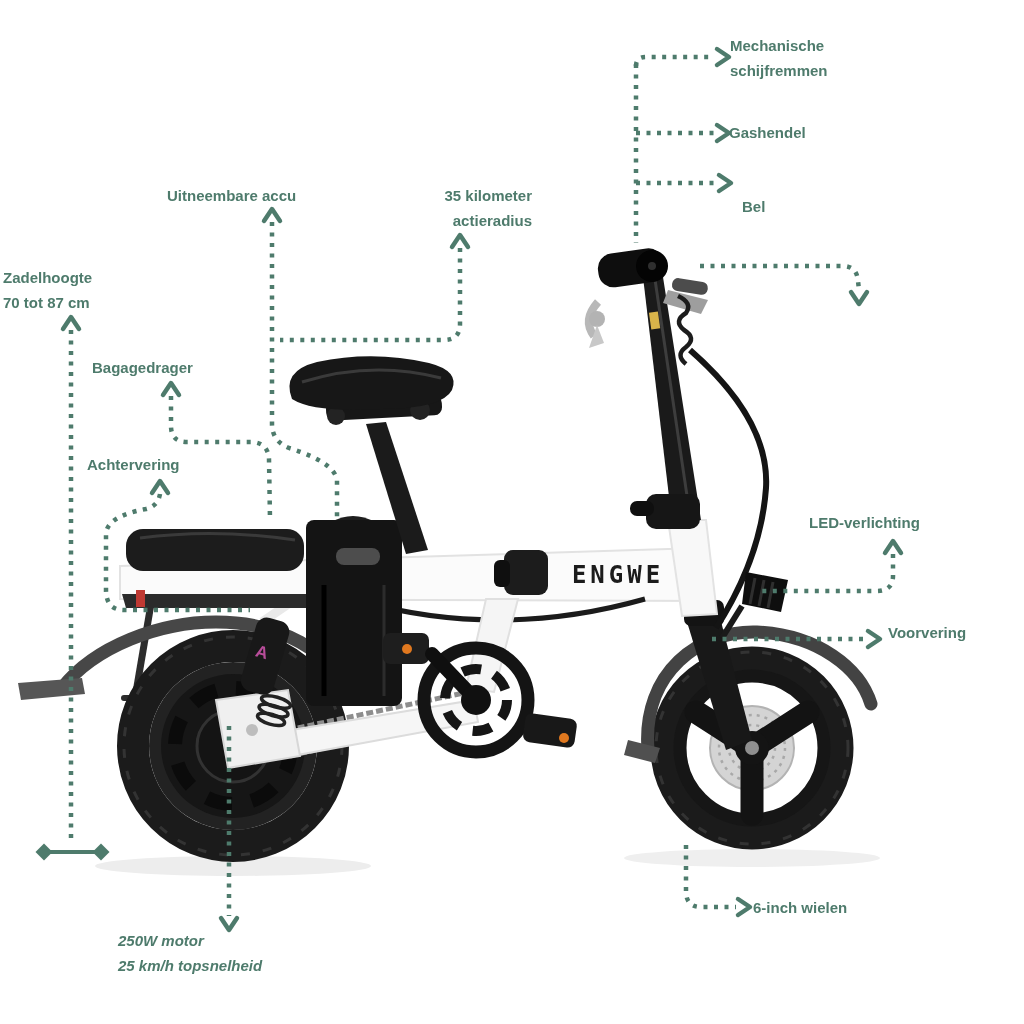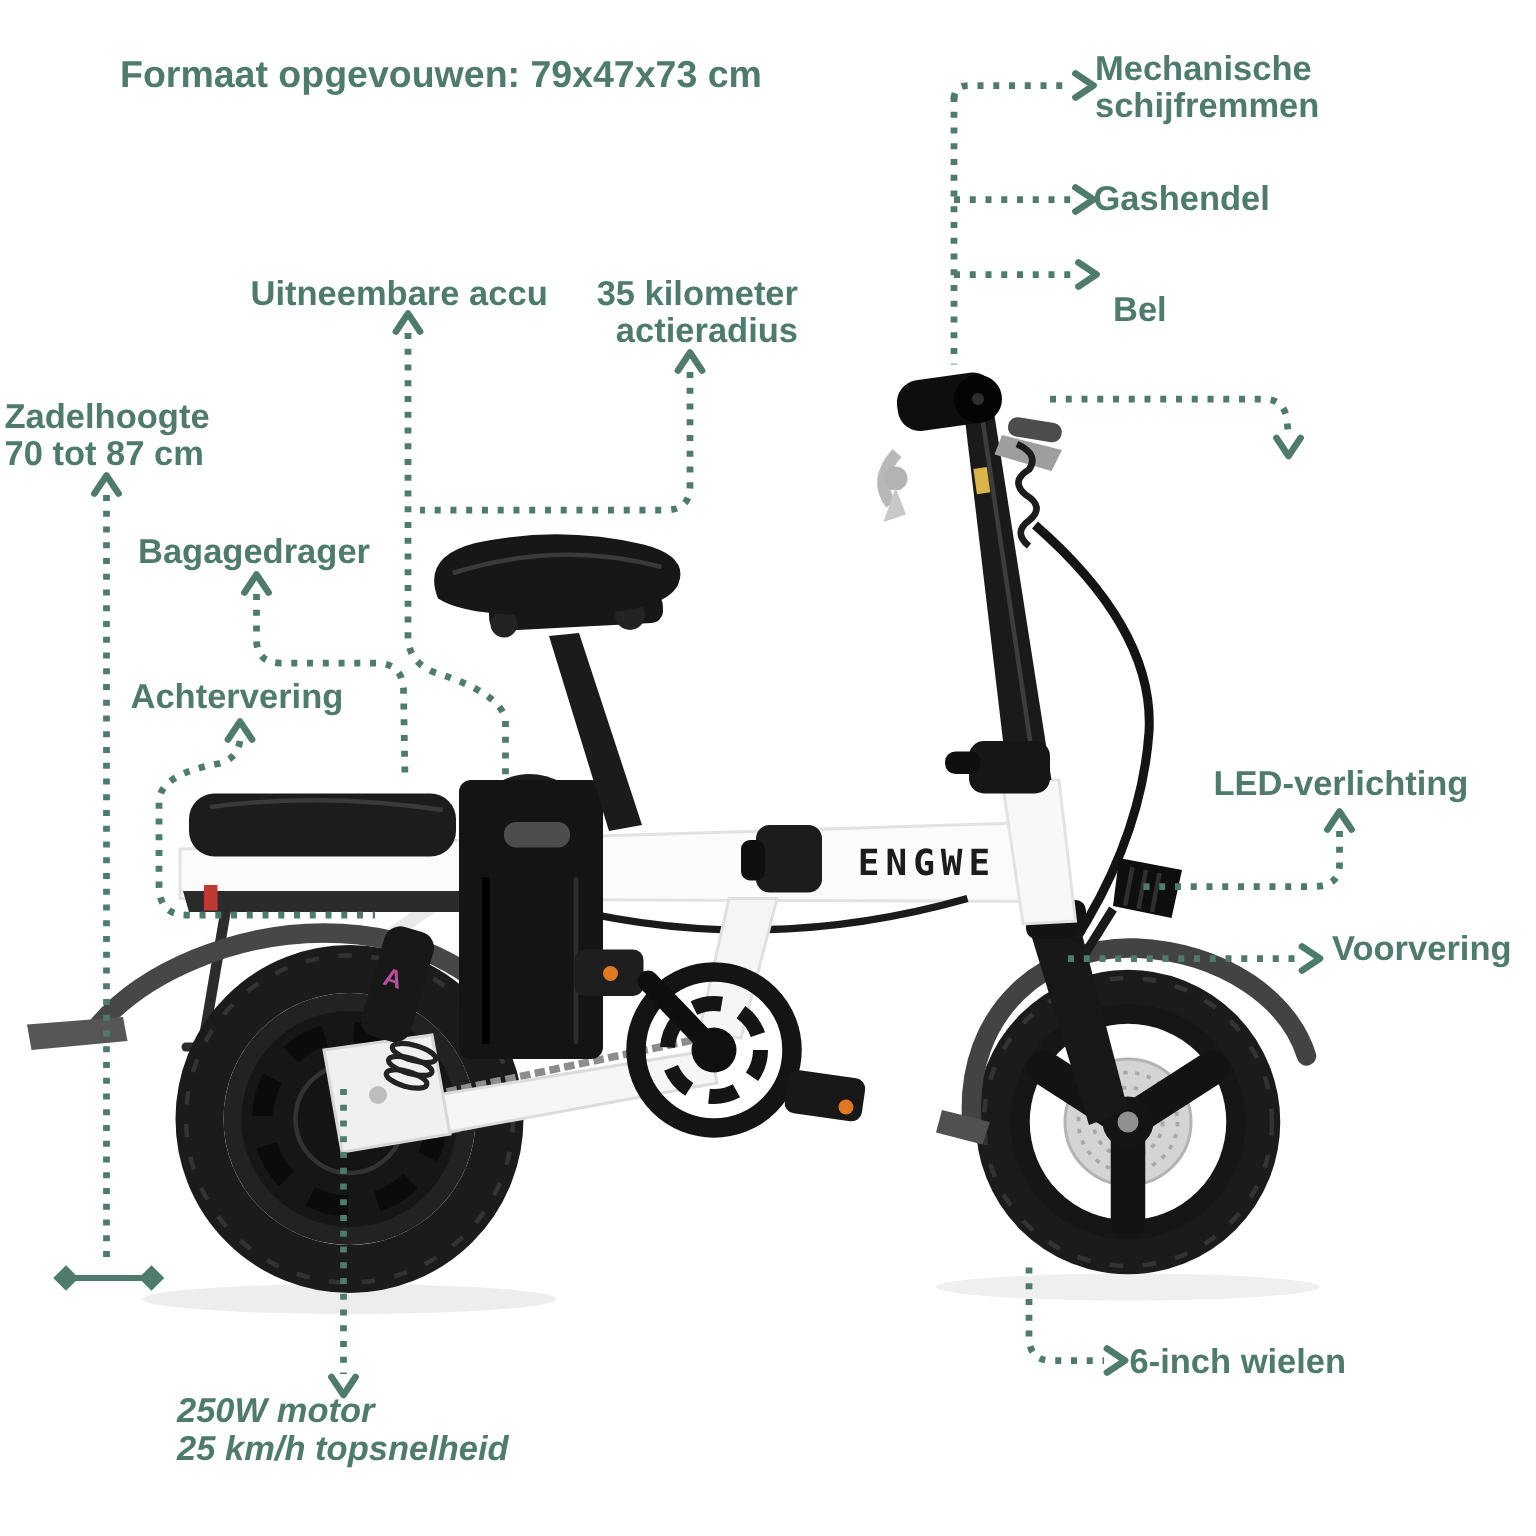--- a/index.html
+++ b/index.html
@@ -1,19 +1,19 @@
 <!DOCTYPE html>
 <html style="--accent: #4e7b6c;"><head>
 <meta charset="utf-8">
 <style>
   html,body{margin:0;padding:0;background:#fff;}
   .stage{position:relative;width:1024px;height:1024px;background:#fff;overflow:hidden;
          font-family:"Liberation Sans",sans-serif;}
   svg{position:absolute;left:0;top:0;}
-  .lbl{position:absolute;font-weight:bold;font-size:23px;line-height:25px;
+  .lbl{position:absolute;font-weight:bold;font-size:15px;line-height:25px;
        color:var(--accent);white-space:pre-line;}
   .title{font-size:25px;}
   .ctr{text-align:left;}
   .rgt{text-align:right;}
   #lbl-title{left:80px;top:38px;}
   #lbl-mech{left:730px;top:33px;}
   #lbl-gas{left:729px;top:120px;}
   #lbl-bel{left:742px;top:170px;margin-top:24px;}
   #lbl-stuur{left:796px;top:302px;width:160px;}
   #lbl-zadel{left:3px;top:265px;width:150px;}
@@ -219,21 +219,20 @@
     <path d="M -6 -8 L 6 0 L -6 8" transform="translate(229,924) rotate(90)"></path>
   </g>
 
   <g fill="#4e7b6c">
     <line x1="48" y1="852" x2="97" y2="852" stroke="#4e7b6c" stroke-width="4"></line>
     <rect x="-6" y="-6" width="12" height="12" transform="translate(44,852) rotate(45)"></rect>
     <rect x="-6" y="-6" width="12" height="12" transform="translate(101,852) rotate(45)"></rect>
   </g>
 </svg>
 
-<div class="lbl title" id="lbl-title">Formaat opgevouwen: 79x47x73 cm</div>
 <div class="lbl" id="lbl-mech">Mechanische
 schijfremmen</div>
 <div class="lbl" id="lbl-gas">Gashendel</div>
 <div class="lbl" id="lbl-bel">Bel</div>
 <div class="lbl ctr" id="lbl-zadel">Zadelhoogte
 70 tot 87 cm</div>
 <div class="lbl" id="lbl-accu">Uitneembare accu</div>
 <div class="lbl rgt" id="lbl-km42">35 kilometer
 actieradius</div>
 <div class="lbl" id="lbl-bagage">Bagagedrager</div>

